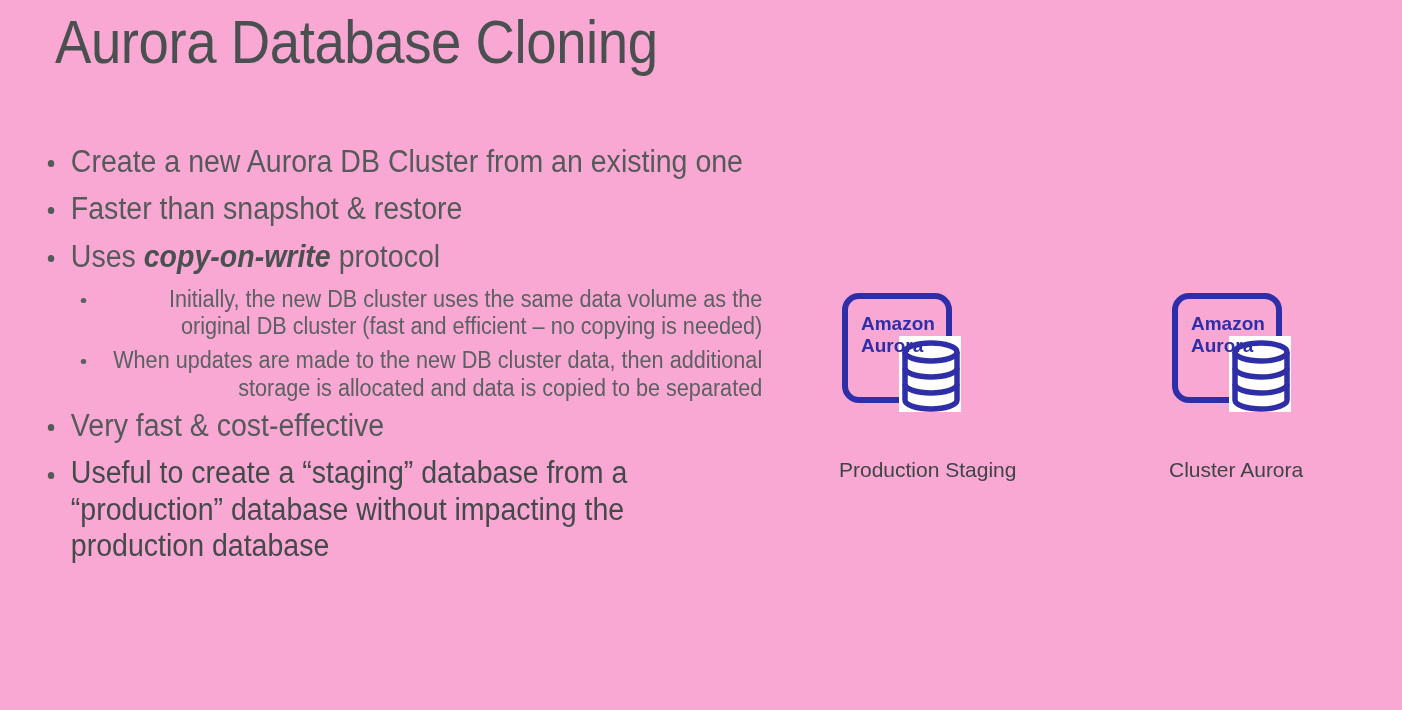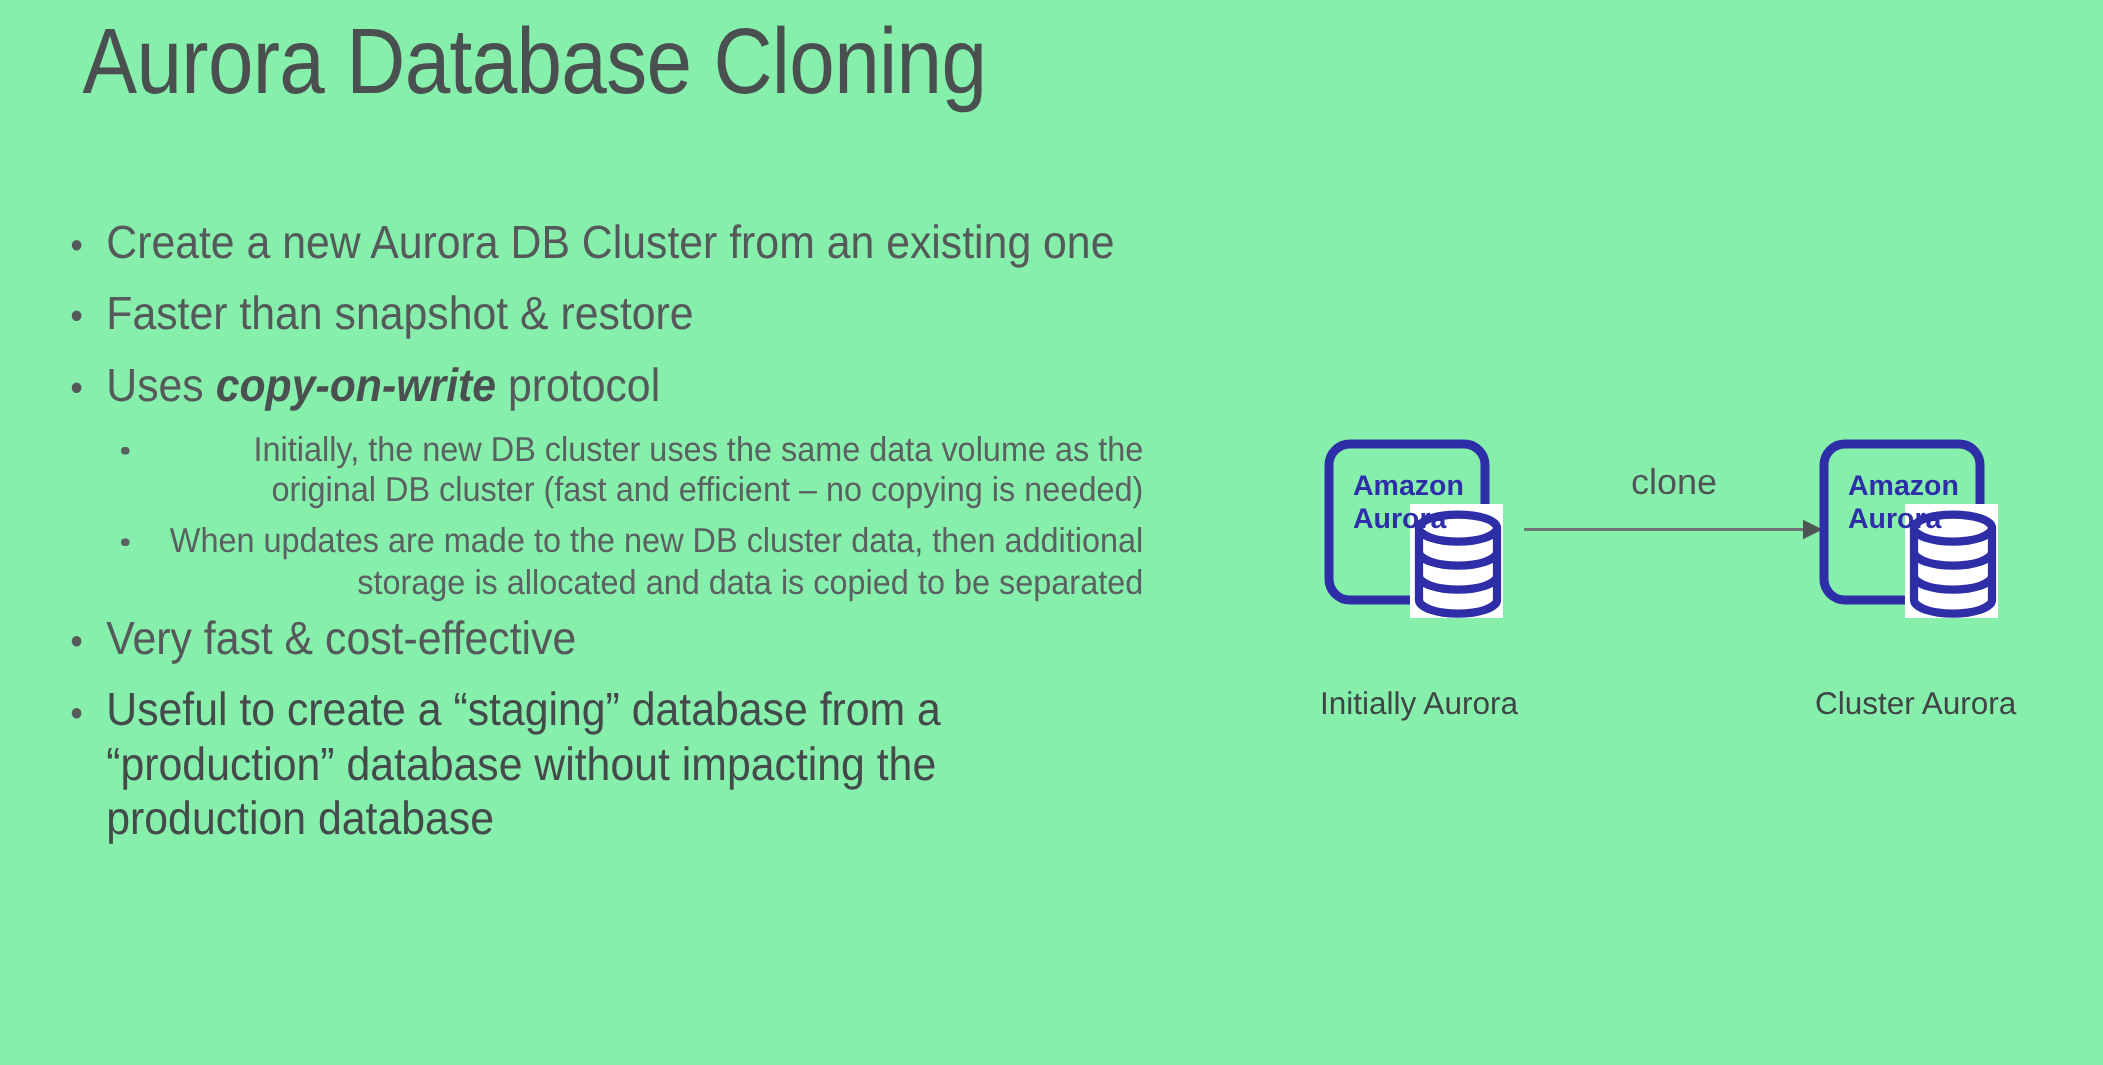--- a/index.html
+++ b/index.html
@@ -12,21 +12,21 @@
     height: 710px;
     position: relative;
     overflow: hidden;
     font-family: "Liberation Sans", sans-serif;
     -webkit-font-smoothing: antialiased;
   }
 
   .slide {
     position: absolute;
     inset: 0;
-    background: #86efac;
+    background: #f9a8d4;
   }
 
   
   .slide-title {
     position: absolute;
     left: 55px;
     top: 8px;
     font-size: 62px;
     line-height: 1.1;
     font-weight: 300;
@@ -105,21 +105,21 @@
 
   .ital {
     font-style: italic;
     font-weight: 700;
     color: #4a4f50;
   }
 
   
   .diagram {
     position: absolute;
-    left: 820px;
+    left: 779px;
     top: 270px;
     width: 580px;
     height: 220px;
   }
 
   .aurora-node {
     position: absolute;
     width: 132px;
     height: 132px;
   }
@@ -224,32 +224,23 @@
           <g stroke="#2e2ea8" stroke-width="5.5" fill="none">
             <ellipse cx="92" cy="62" rx="26" ry="9"></ellipse>
             <path d="M66 62 L66 110"></path>
             <path d="M118 62 L118 110"></path>
             <path d="M66 110 a26 9 0 0 0 52 0"></path>
             <path d="M66 78 a26 9 0 0 0 52 0"></path>
             <path d="M66 94 a26 9 0 0 0 52 0"></path>
           </g>
         </svg>
       </span>
-      <div class="node-caption">Initially Aurora</div>
+      <div class="node-caption">Production Staging</div>
     </div>
 
-    <div class="arrow-wrap">
-      <div class="arrow-label">clone</div>
-      <span>
-        <svg width="200" height="18" viewBox="0 0 200 18">
-          <line x1="0" y1="9" x2="186" y2="9" stroke="#6f7475" stroke-width="2"></line>
-          <polygon points="186,2.5 199,9 186,15.5" fill="#4f5455"></polygon>
-        </svg>
-      </span>
-    </div>
 
     <div class="aurora-node right">
       <span>
         <svg width="132" height="132" viewBox="0 0 132 132">
           <rect x="6" y="6" width="104" height="104" rx="14" ry="14" fill="none" stroke="#2e2ea8" stroke-width="6"></rect>
           <rect x="60" y="46" width="62" height="76" fill="#ffffff"></rect>
           <text x="22" y="40" font-family="'Liberation Sans', sans-serif" font-size="19" font-weight="700" fill="#2e2ea8">Amazon</text>
           <text x="22" y="62" font-family="'Liberation Sans', sans-serif" font-size="19" font-weight="700" fill="#2e2ea8">Aurora</text>
           <g stroke="#2e2ea8" stroke-width="5.5" fill="none">
             <ellipse cx="92" cy="62" rx="26" ry="9"></ellipse>

